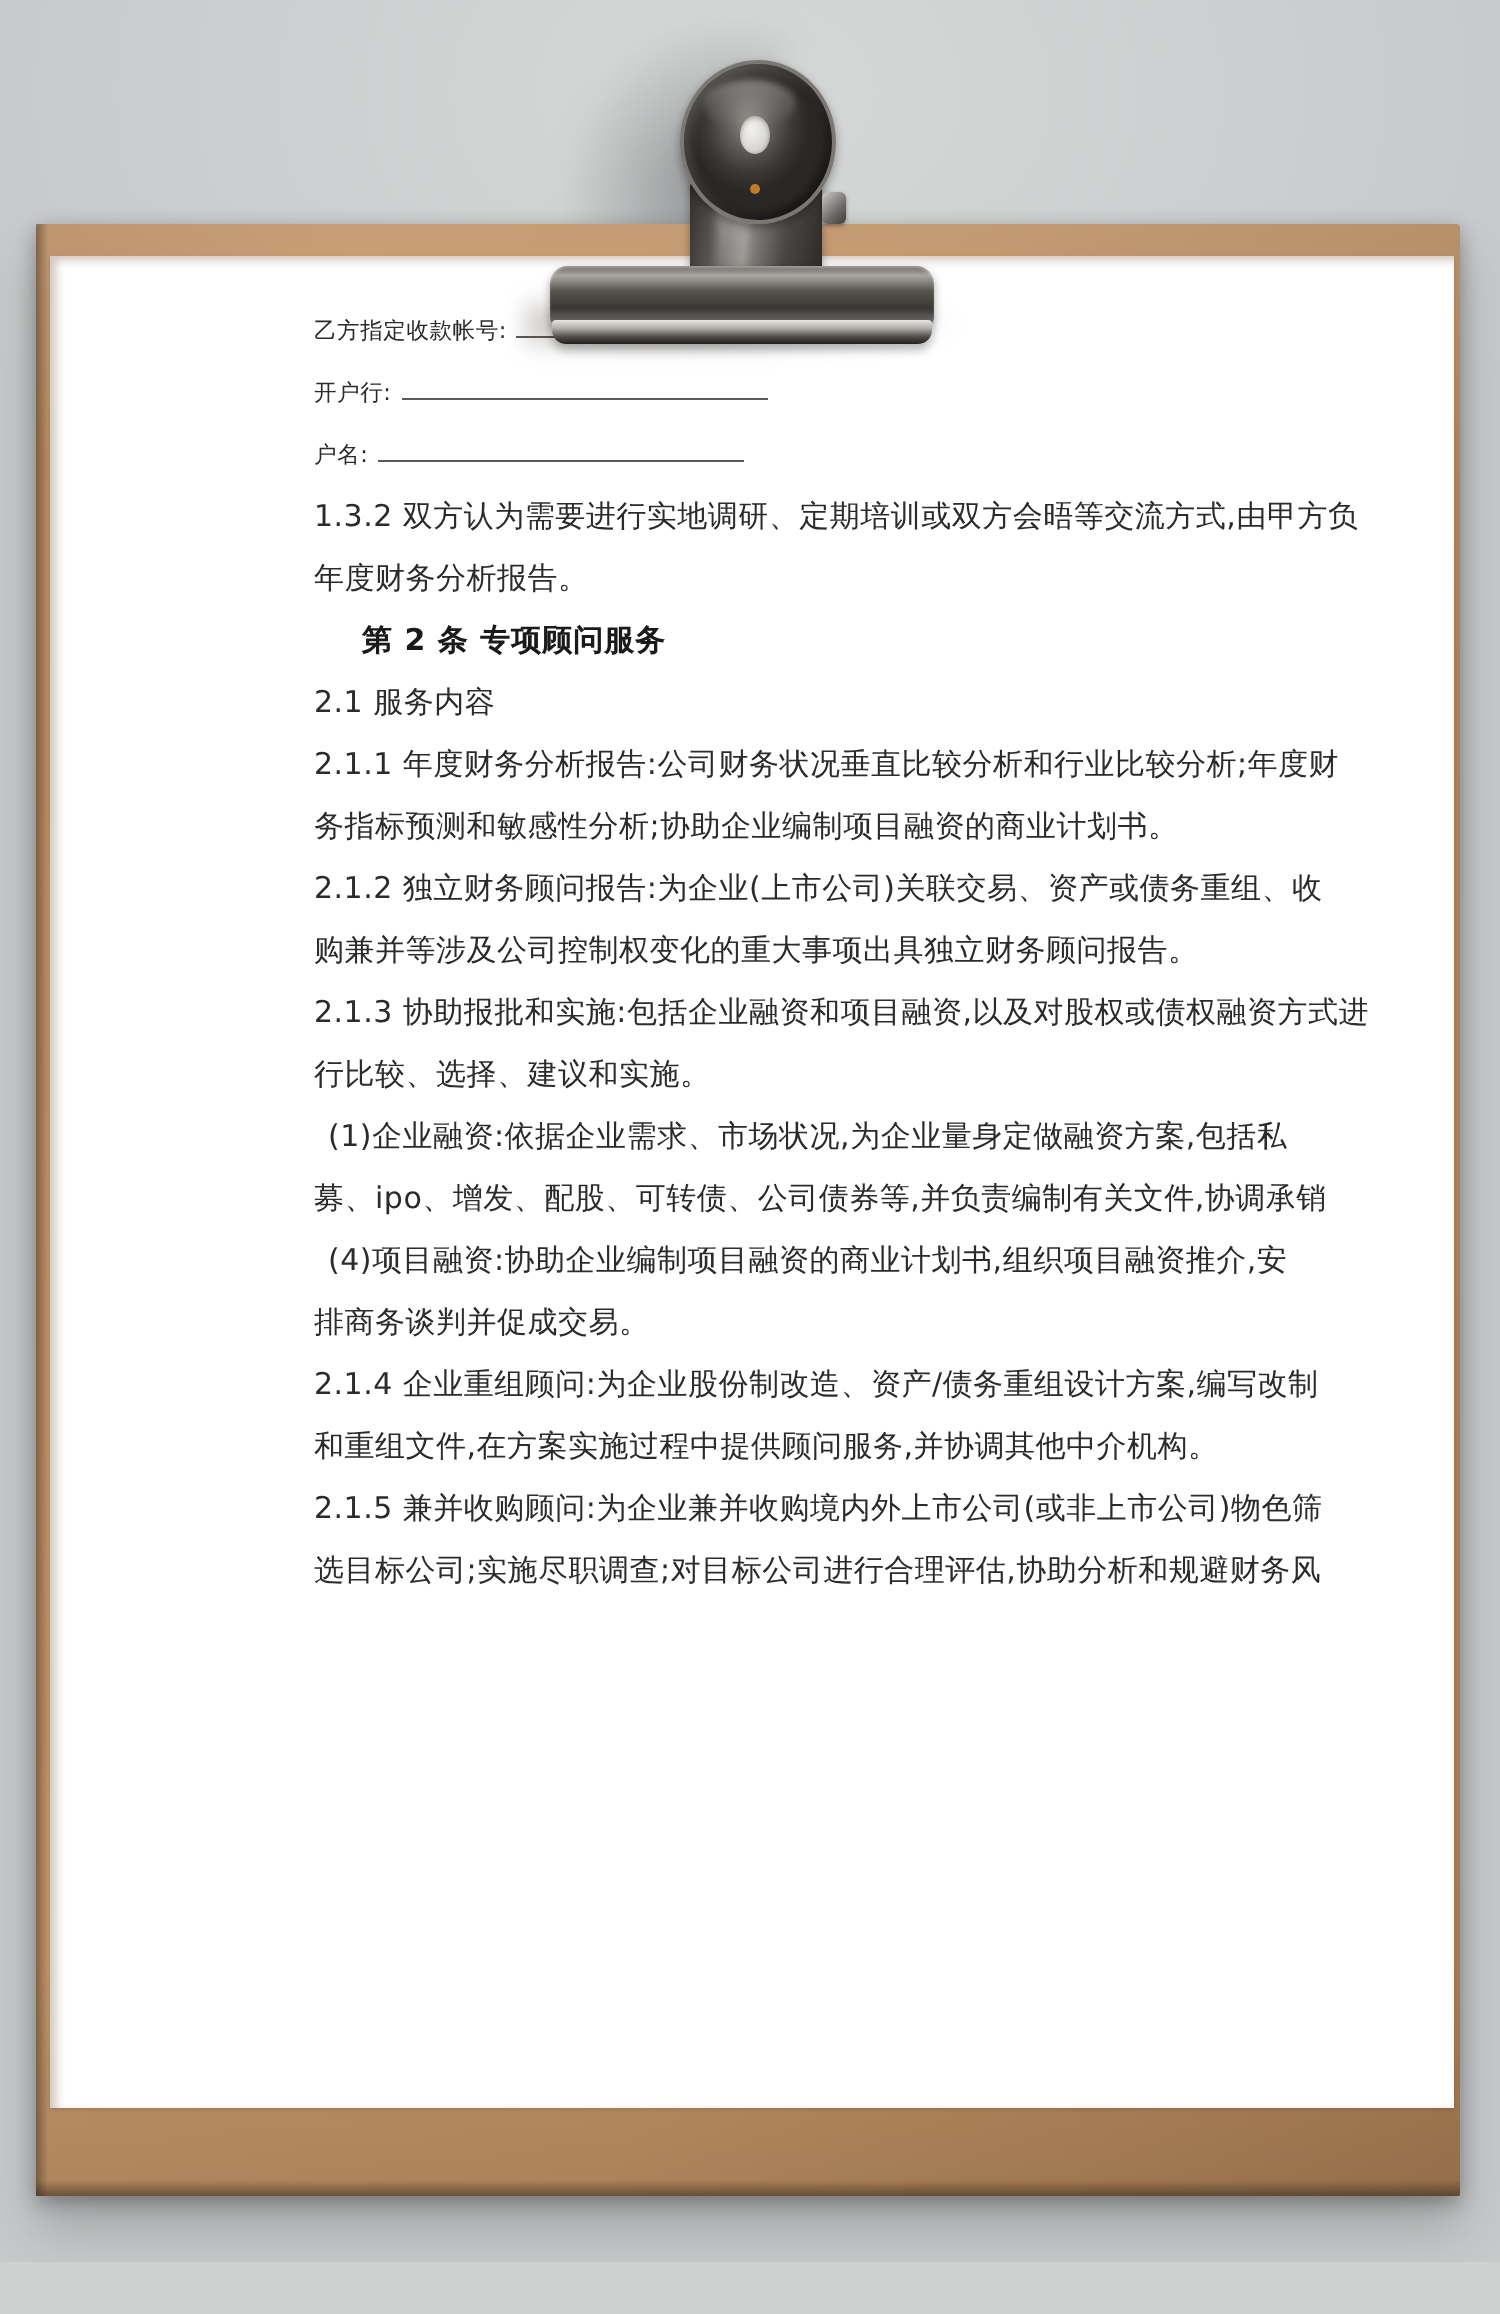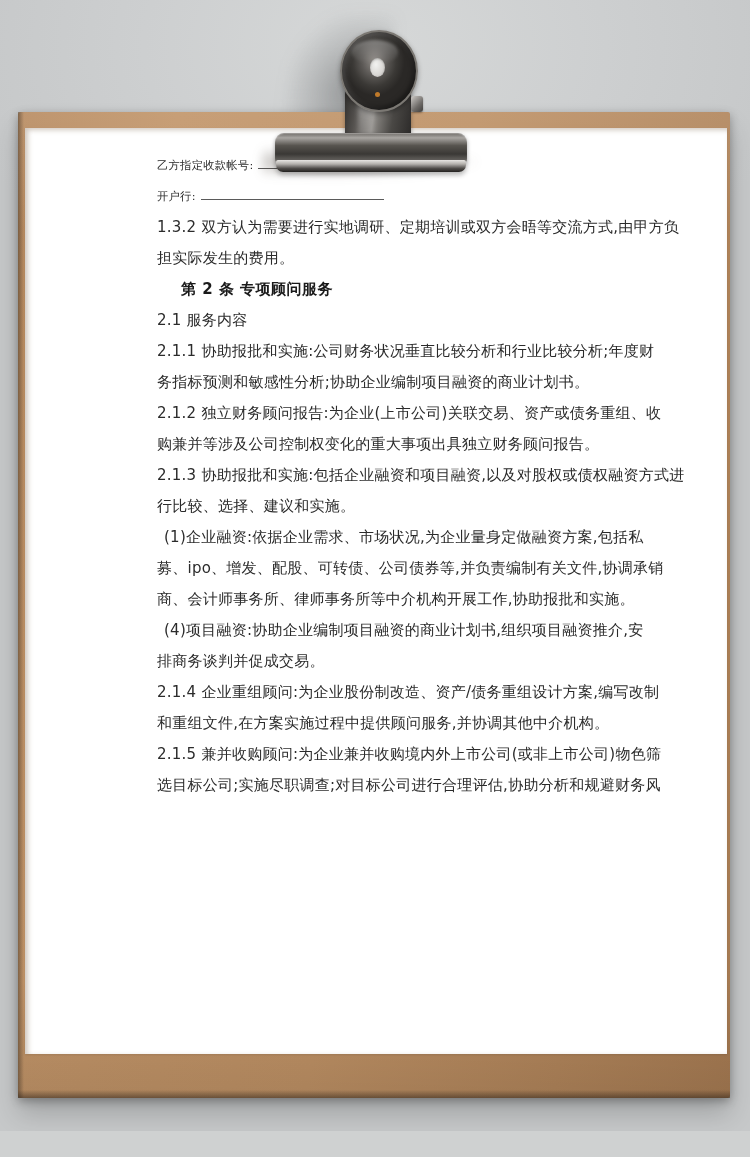--- a/index.html
+++ b/index.html
@@ -225,34 +225,37 @@
     <div class="fillrow">
       <span>乙方指定收款帐号:</span>
       <span class="rule w1"></span>
     </div>
 
     <div class="fillrow">
       <span>开户行:</span>
       <span class="rule w2"></span>
     </div>
 
+    <div class="fillrow">
+      <span>户名:</span>
+      <span class="rule w3"></span>
+    </div>
 
     <div class="line">1.3.2  双方认为需要进行实地调研、定期培训或双方会晤等交流方式,由甲方负</div>
-    <div class="line">担实际发生的费用。</div>
+    <div class="line">年度财务分析报告。</div>
     <div class="line bold">第 2 条      专项顾问服务</div>
     <div class="line">2.1  服务内容</div>
-    <div class="line">2.1.1  协助报批和实施:公司财务状况垂直比较分析和行业比较分析;年度财</div>
+    <div class="line">2.1.1  年度财务分析报告:公司财务状况垂直比较分析和行业比较分析;年度财</div>
     <div class="line">务指标预测和敏感性分析;协助企业编制项目融资的商业计划书。</div>
     <div class="line">2.1.2  独立财务顾问报告:为企业(上市公司)关联交易、资产或债务重组、收</div>
     <div class="line">购兼并等涉及公司控制权变化的重大事项出具独立财务顾问报告。</div>
     <div class="line">2.1.3  协助报批和实施:包括企业融资和项目融资,以及对股权或债权融资方式进</div>
     <div class="line">行比较、选择、建议和实施。</div>
     <div class="line indent">(1)企业融资:依据企业需求、市场状况,为企业量身定做融资方案,包括私</div>
     <div class="line">募、ipo、增发、配股、可转债、公司债券等,并负责编制有关文件,协调承销</div>
-    <div class="line">商、会计师事务所、律师事务所等中介机构开展工作,协助报批和实施。</div>
     <div class="line indent">(4)项目融资:协助企业编制项目融资的商业计划书,组织项目融资推介,安</div>
     <div class="line">排商务谈判并促成交易。</div>
     <div class="line">2.1.4  企业重组顾问:为企业股份制改造、资产/债务重组设计方案,编写改制</div>
     <div class="line">和重组文件,在方案实施过程中提供顾问服务,并协调其他中介机构。</div>
     <div class="line">2.1.5  兼并收购顾问:为企业兼并收购境内外上市公司(或非上市公司)物色筛</div>
     <div class="line">选目标公司;实施尽职调查;对目标公司进行合理评估,协助分析和规避财务风</div>
   </div>
 
   <div class="clip">
     <div class="clip-bar-shadow"></div>

